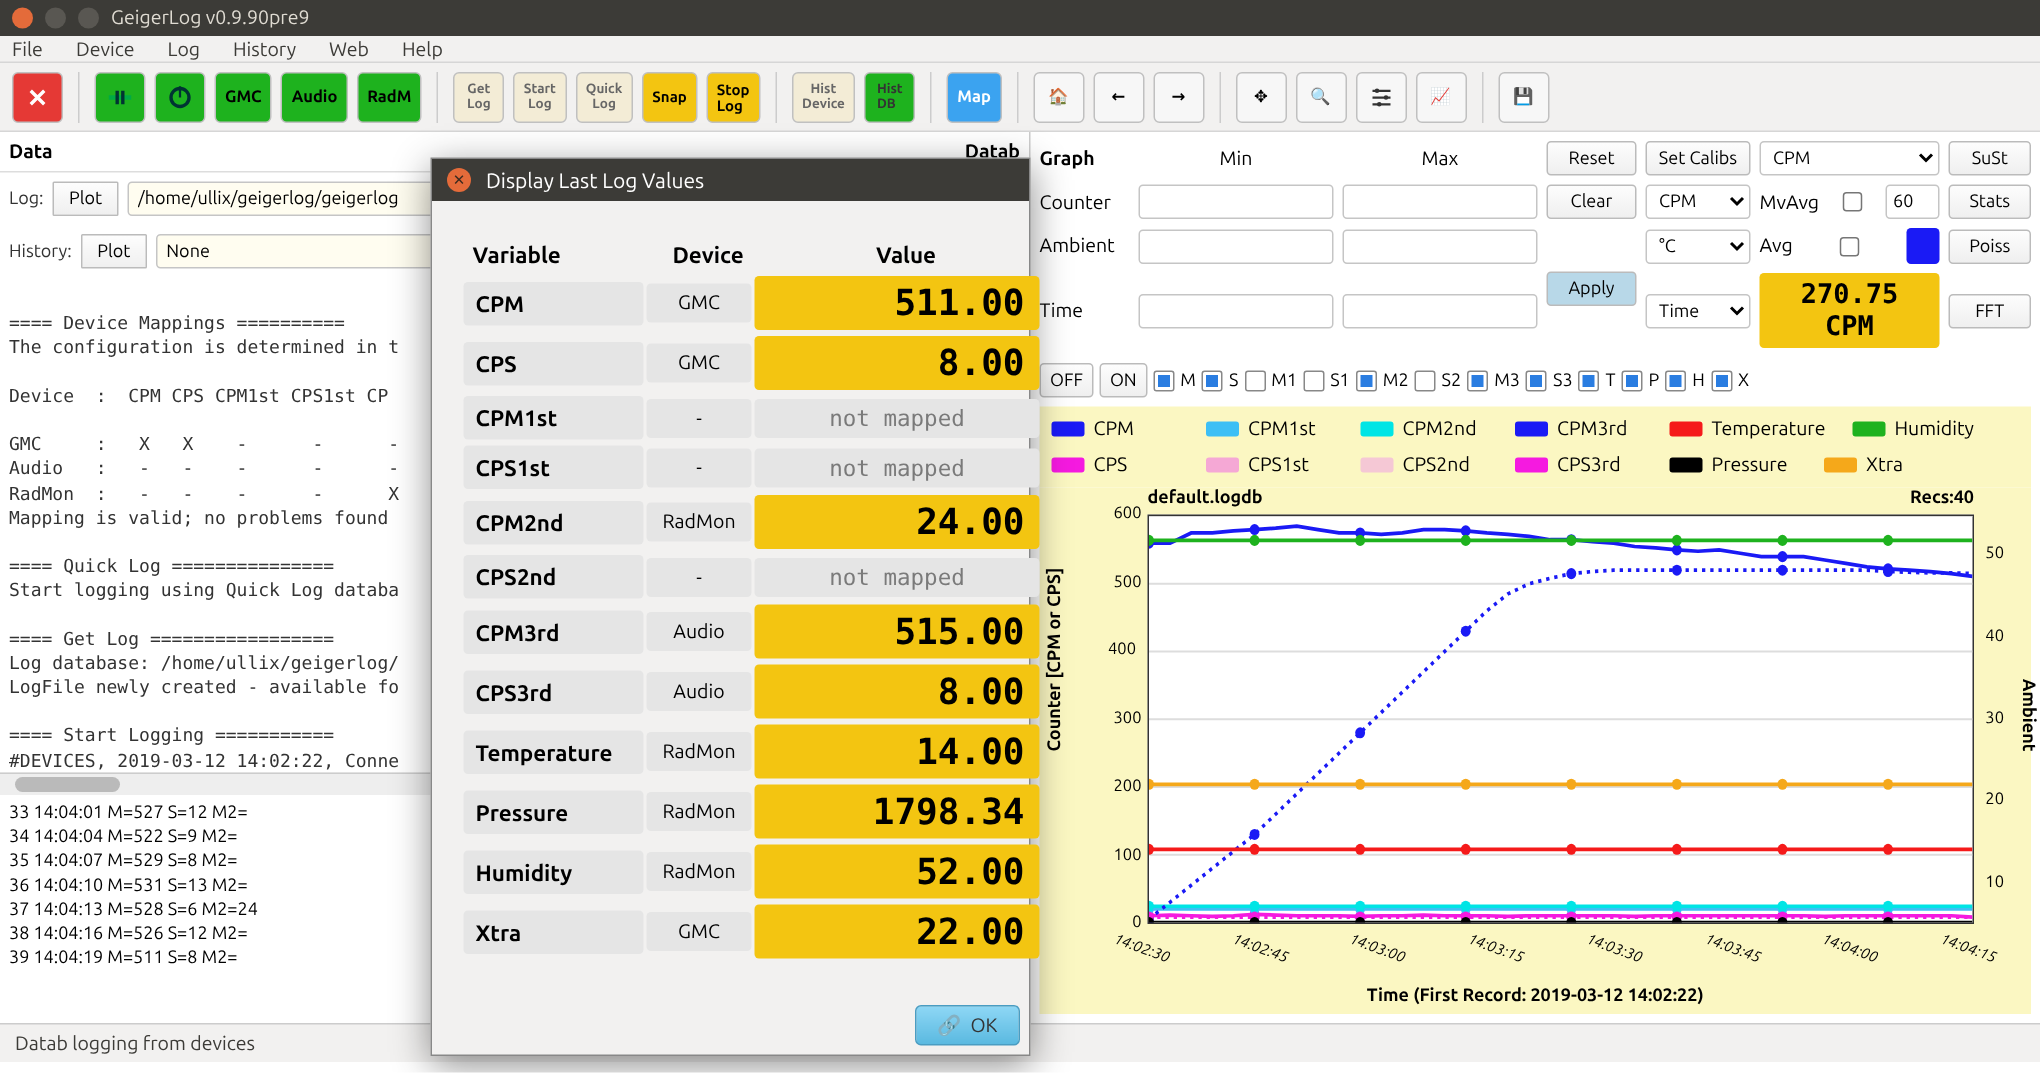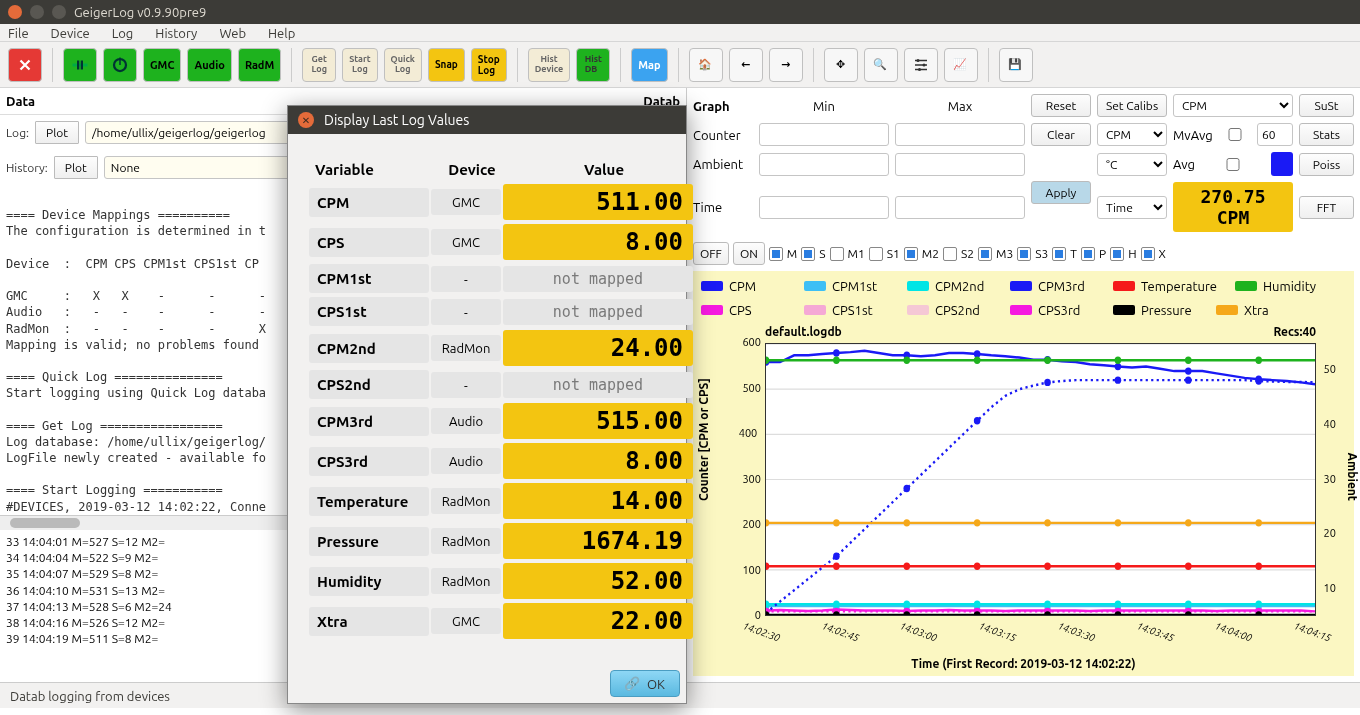--- a/index.html
+++ b/index.html
@@ -538,21 +538,21 @@
           <div class="val">8.00</div>
         </div>
         <div class="dlg-row">
           <div class="var">Temperature</div>
           <div class="dev">RadMon</div>
           <div class="val">14.00</div>
         </div>
         <div class="dlg-row">
           <div class="var">Pressure</div>
           <div class="dev">RadMon</div>
-          <div class="val">1674.19</div>
+          <div class="val">1798.34</div>
         </div>
         <div class="dlg-row">
           <div class="var">Humidity</div>
           <div class="dev">RadMon</div>
           <div class="val">52.00</div>
         </div>
         <div class="dlg-row">
           <div class="var">Xtra</div>
           <div class="dev">GMC</div>
           <div class="val">22.00</div>

